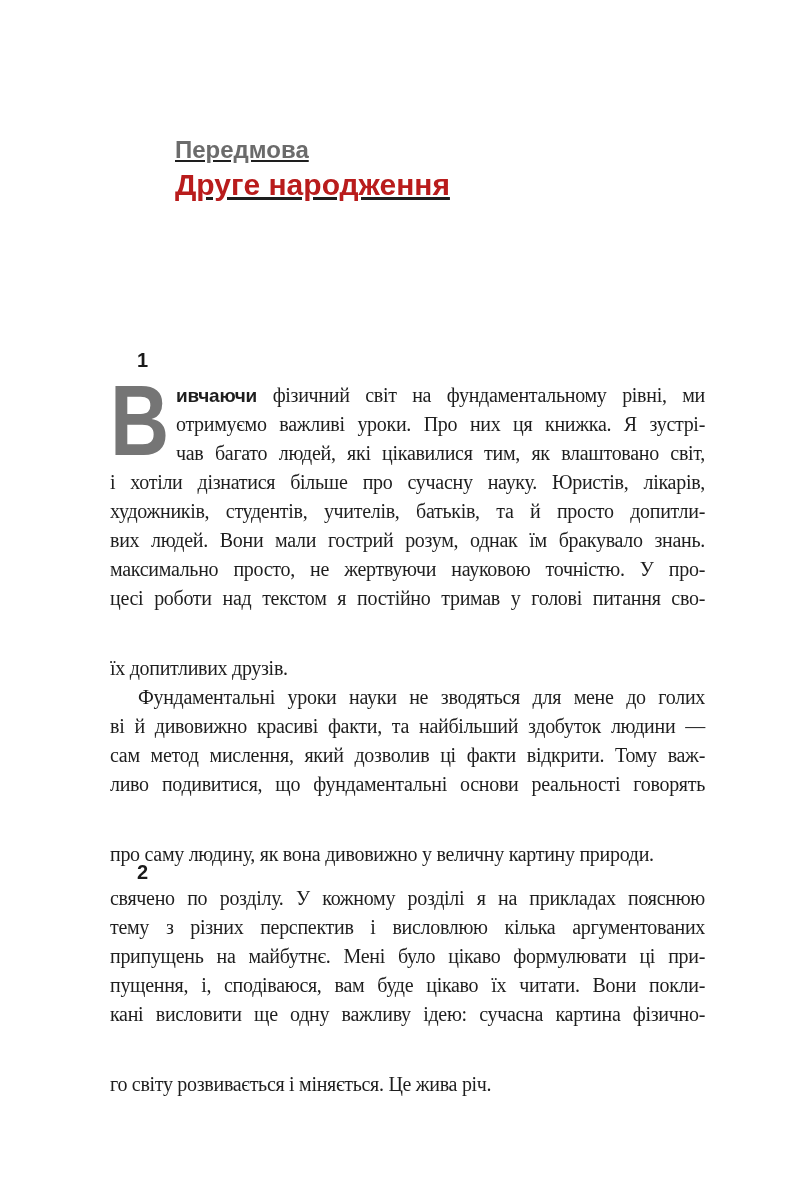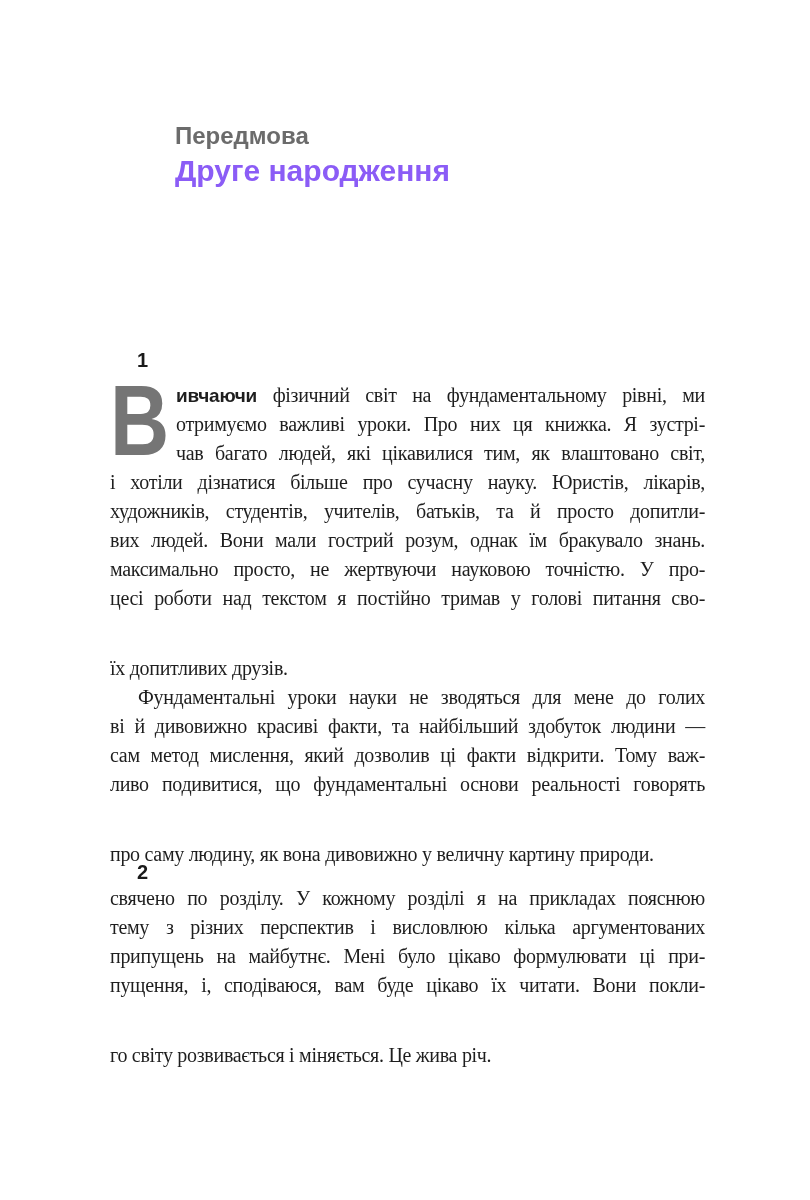--- a/index.html
+++ b/index.html
@@ -6,34 +6,34 @@
   html, body { background: #ffffff; }
   .page {
     position: relative;
     width: 810px;
     height: 1200px;
     background: #ffffff;
     overflow: hidden;
     font-family: "Liberation Serif", serif;
     color: #1e1e1e;
   }
-  .heading { position: absolute; left: 175px; top: 120px; }
+  .heading { position: absolute; left: 175px; top: 134px; text-decoration: underline; }
   .kicker {
     font-family: "Liberation Sans", sans-serif;
     font-weight: 700;
     font-size: 24px;
     line-height: 32px;
     color: #6b6b6b;
   }
   .title {
     font-family: "Liberation Sans", sans-serif;
     font-weight: 700;
     font-size: 30px;
     line-height: 38px;
-    color: #8b5cf6;
+    color: #b91c1c;
   }
   .section-num {
     position: absolute;
     left: 137px;
     font-family: "Liberation Sans", sans-serif;
     font-weight: 700;
     font-size: 20px;
     line-height: 22px;
     color: #1a1a1a;
   }
@@ -112,18 +112,19 @@
 
   <div class="section-num" id="num2">2</div>
 
   <div class="body-block" id="body2">
     <div class="para">
       <div>
           <div class="line">свячено по розділу. У кожному розділі я на прикладах пояснюю</div>
           <div class="line">тему з різних перспектив і висловлюю кілька аргументованих</div>
           <div class="line">припущень на майбутнє. Мені було цікаво формулювати ці при-</div>
           <div class="line">пущення, і, сподіваюся, вам буде цікаво їх читати. Вони покли-</div>
+          <div class="line">кані висловити ще одну важливу ідею: сучасна картина фізично-</div>
           <div class="line last">го світу розвивається і міняється. Це жива річ.</div>
         </div>
     </div>
   </div>
 
 </div>
 
 </body></html>

